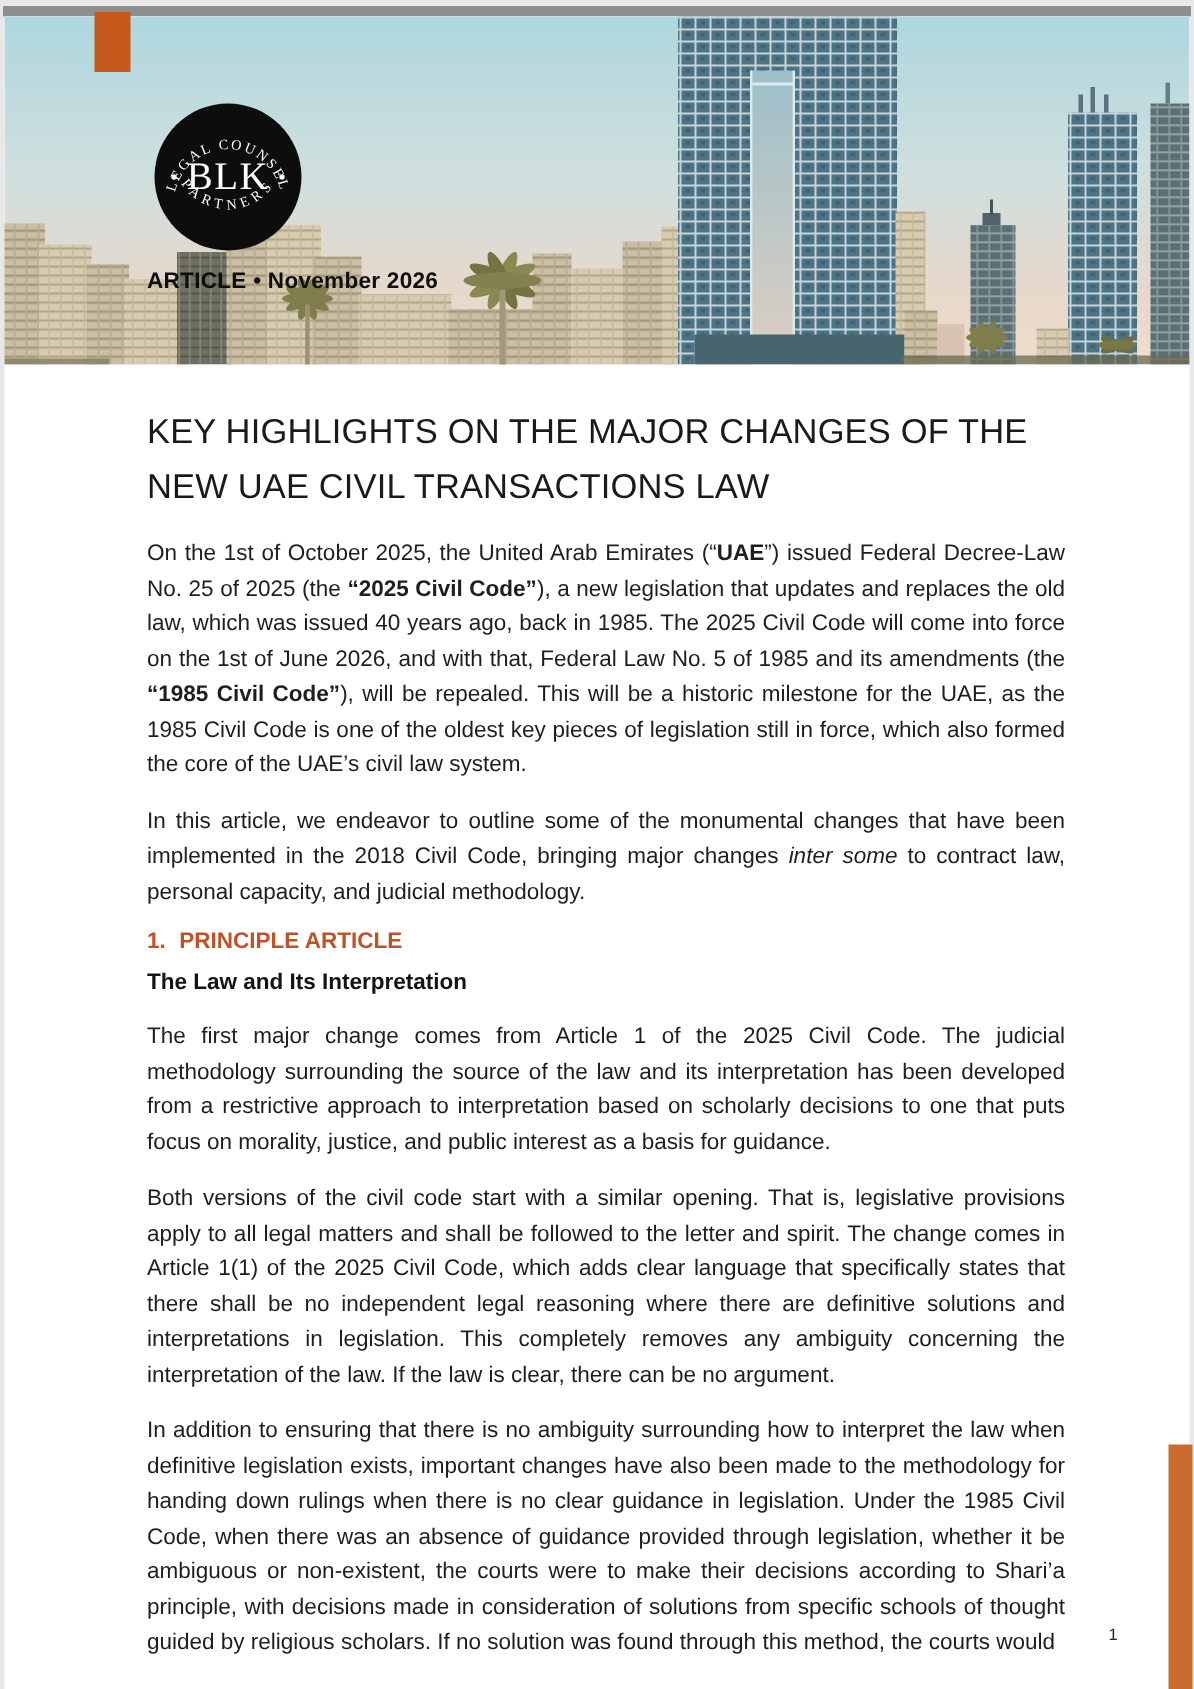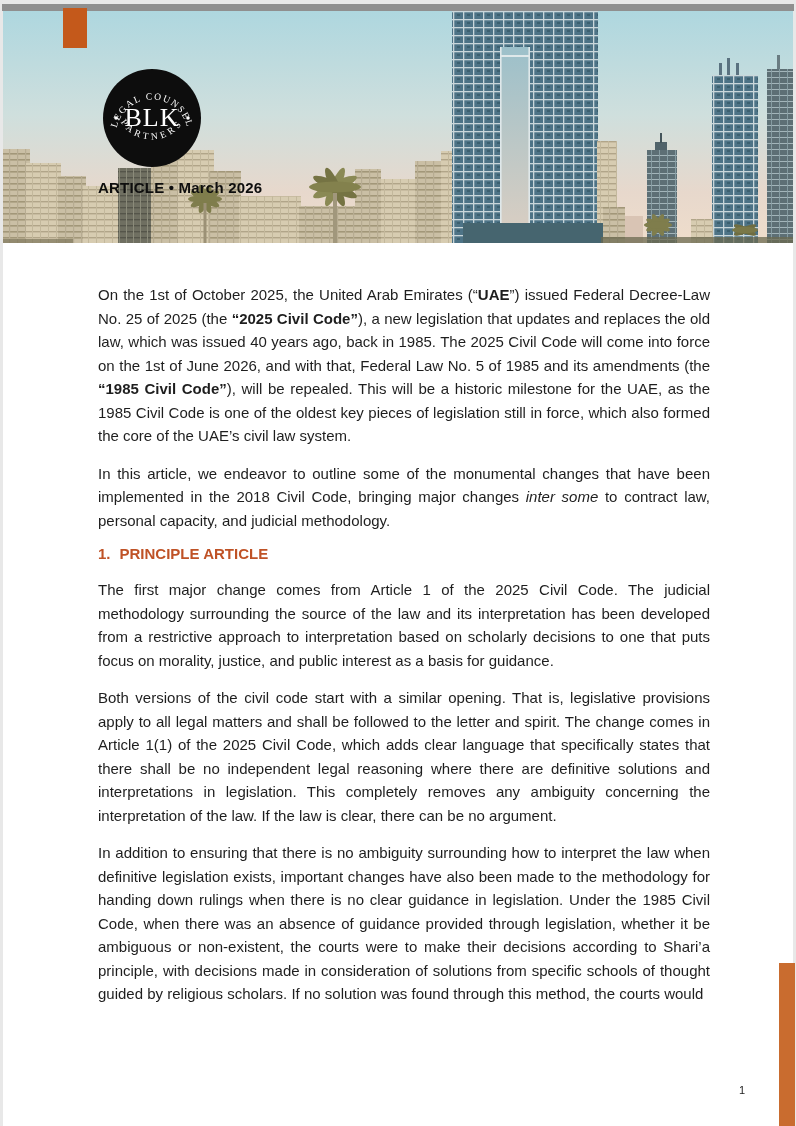--- a/index.html
+++ b/index.html
@@ -188,33 +188,35 @@
         <textPath href="#arcTop" startOffset="50%" text-anchor="middle">LEGAL COUNSEL</textPath>
       </text>
       <text x="50" y="58" text-anchor="middle" font-family="Liberation Serif, serif" font-size="26" letter-spacing="1" fill="#ffffff">BLK</text>
       <circle cx="14" cy="50" r="1.8" fill="#ffffff"></circle>
       <circle cx="86" cy="50" r="1.8" fill="#ffffff"></circle>
       <text font-family="Liberation Serif, serif" font-size="9.5" fill="#ffffff" letter-spacing="3.4">
         <textPath href="#arcBot" startOffset="50%" text-anchor="middle">PARTNERS</textPath>
       </text>
     </svg>
 
-    <div class="badge">ARTICLE • March 2026</div>
+    <div class="badge">ARTICLE • November 2026</div>
   </div>
 
   <div class="content">
+    <h1 class="title">KEY HIGHLIGHTS ON THE MAJOR CHANGES OF THE NEW UAE CIVIL TRANSACTIONS LAW</h1>
 
     <p class="para"><span>On the 1st of October 2025, the United Arab Emirates (“</span><span class="b">UAE</span><span>”) issued Federal Decree-Law No. 25 of 2025 (the </span><span class="b">“2025 Civil Code”</span><span>), a new legislation that updates and replaces the old law, which was issued 40 years ago, back in 1985. The 2025 Civil Code will come into force on the 1st of June 2026, and with that, Federal Law No. 5 of 1985 and its amendments (the </span><span class="b">“1985 Civil Code”</span><span>), will be repealed. This will be a historic milestone for the UAE, as the 1985 Civil Code is one of the oldest key pieces of legislation still in force, which also formed the core of the UAE’s civil law system.</span></p>
     <p class="para"><span>In this article, we endeavor to outline some of the monumental changes that have been implemented in the 2018 Civil Code, bringing major changes </span><span class="i">inter some</span><span> to contract law, personal capacity, and judicial methodology.</span></p>
 
     <h2 class="sec">
       <span>1.</span>
       <span>PRINCIPLE ARTICLE</span>
     </h2>
 
+    <h3 class="sub">The Law and Its Interpretation</h3>
 
     <p class="para"><span>The first major change comes from Article 1 of the 2025 Civil Code. The judicial methodology surrounding the source of the law and its interpretation has been developed from a restrictive approach to interpretation based on scholarly decisions to one that puts focus on morality, justice, and public interest as a basis for guidance.</span></p>
     <p class="para"><span>Both versions of the civil code start with a similar opening. That is, legislative provisions apply to all legal matters and shall be followed to the letter and spirit. The change comes in Article 1(1) of the 2025 Civil Code, which adds clear language that specifically states that there shall be no independent legal reasoning where there are definitive solutions and interpretations in legislation. This completely removes any ambiguity concerning the interpretation of the law. If the law is clear, there can be no argument.</span></p>
     <p class="para"><span>In addition to ensuring that there is no ambiguity surrounding how to interpret the law when definitive legislation exists, important changes have also been made to the methodology for handing down rulings when there is no clear guidance in legislation. Under the 1985 Civil Code, when there was an absence of guidance provided through legislation, whether it be ambiguous or non-existent, the courts were to make their decisions according to Shari’a principle, with decisions made in consideration of solutions from specific schools of thought guided by religious scholars. If no solution was found through this method, the courts would</span></p>
   </div>
 
   <div class="accent-bar"></div>
   <div class="page-num">1</div>
 </div>
 

